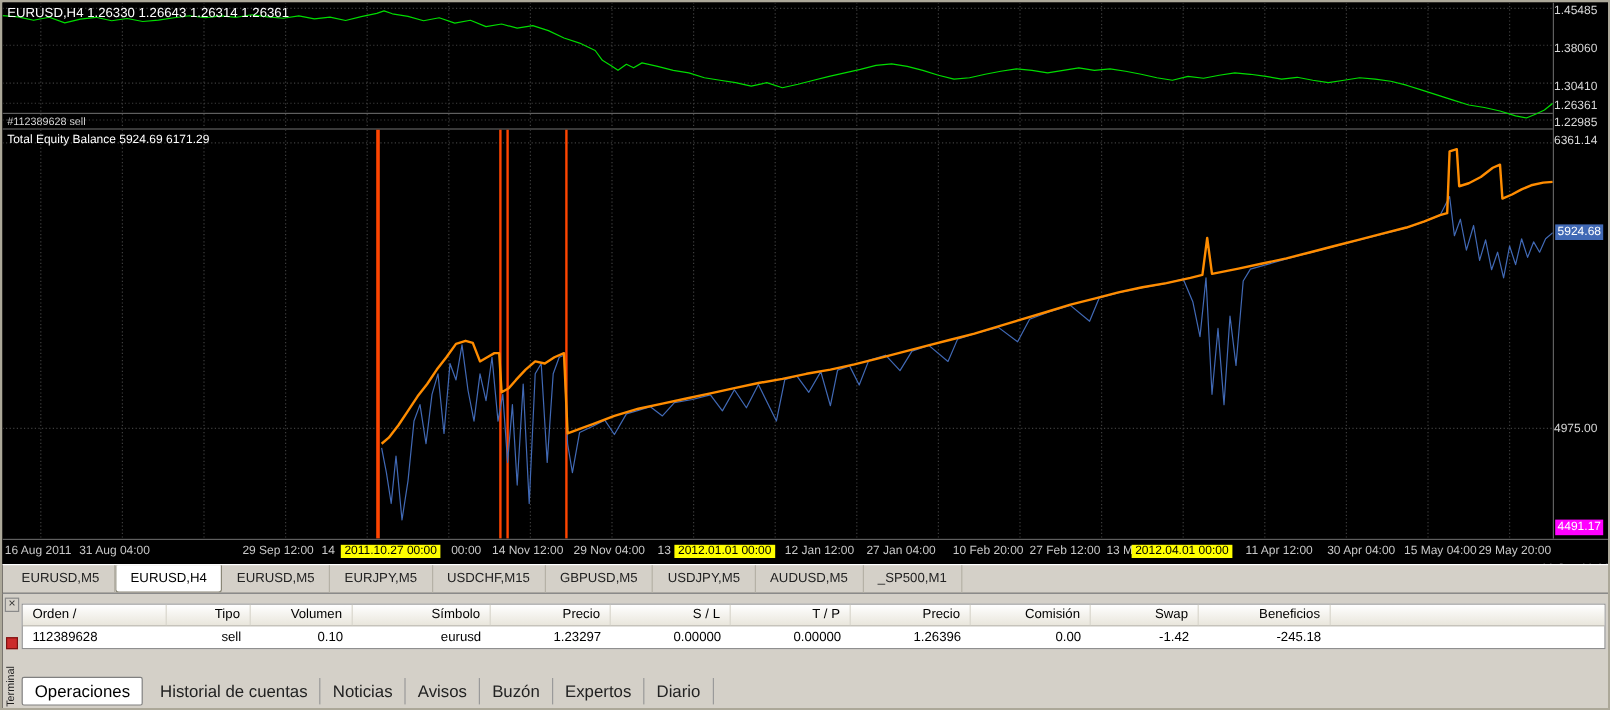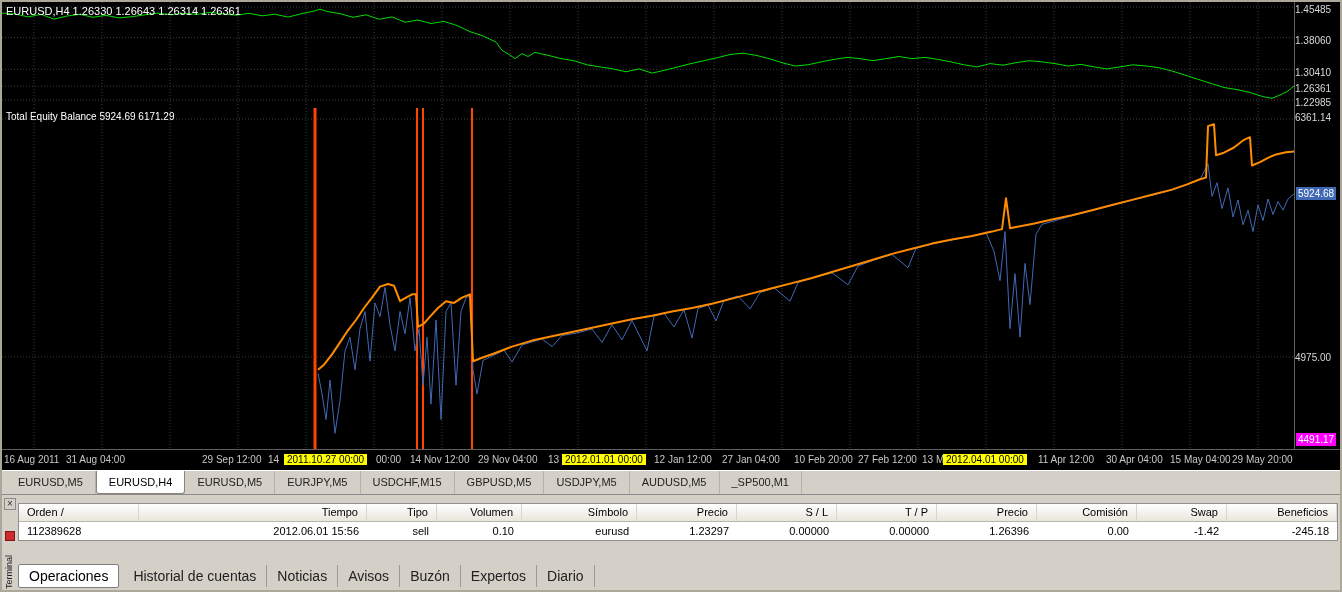--- a/index.html
+++ b/index.html
@@ -96,20 +96,21 @@
         <line x1="0" y1="11" x2="1292" y2="11" stroke="#3E3E3E" stroke-width="1" stroke-dasharray="1,2"></line>
         <line x1="0" y1="248.94549645181476" x2="1292" y2="248.94549645181476" stroke="#3E3E3E" stroke-width="1" stroke-dasharray="1,2"></line>
         <line x1="313" y1="0" x2="313" y2="341" stroke="#FF4500" stroke-width="3"></line>
         <line x1="415" y1="0" x2="415" y2="341" stroke="#FF4500" stroke-width="2"></line>
         <line x1="421" y1="0" x2="421" y2="341" stroke="#FF4500" stroke-width="2"></line>
         <line x1="470" y1="0" x2="470" y2="341" stroke="#FF4500" stroke-width="2"></line>
         <polyline points="316,265.3 320,285.9 324,311.6 328,272.1 333,325.3 338,292.7 343,242.9 348,229.2 353,261.8 358,220.6 363,203.5 368,253.2 373,194.9 378,208.6 383,179.4 388,217.2 393,242.9 398,203.5 403,225.8 408,189.7 413,242.9 417,220.6 421,277.3 425,229.2 429,296.2 434,212.0 439,311.6 444,203.5 449,194.9 454,277.3 459,203.5 464,189.7 468,188.0 471,261.8 475,285.9 481,252.4 492,247.2 502,242.1 510,254.1 520,236.9 530,234.0 540,230.9 550,238.6 560,227.5 575,224.9 590,221.0 600,234.4 610,216.8 620,231.8 630,212.4 645,242.9 652,208.3 662,205.2 672,218.9 682,201.7 690,230.1 696,200.4 706,196.9 714,212.9 722,192.3 736,188.0 748,200.9 758,184.6 772,179.8 788,193.2 796,174.6 812,169.5 830,164.8 846,176.8 856,158.0 872,152.0 890,146.5 906,159.7 914,140.3 932,135.5 950,131.7 968,128.6 984,124.5 992,143.4 998,172.6 1003,123.6 1008,220.6 1013,165.7 1018,229.2 1023,155.4 1028,196.6 1034,126.2 1040,116.3 1055,112.1 1070,107.7 1090,102.5 1110,97.4 1130,92.2 1150,87.1 1170,81.9 1185,76.8 1198,71.6 1206,55.8 1210,88.4 1215,74.7 1220,100.5 1226,79.9 1231,109.0 1236,91.9 1241,116.8 1246,102.2 1251,123.6 1256,97.0 1261,112.5 1266,91.0 1271,106.5 1276,93.6 1281,102.2 1286,91.0 1292,85.9" fill="none" stroke="#4169B5" stroke-width="1" stroke-linejoin="round"></polyline>
         <polyline points="316,261.8 322,256.7 330,246.4 338,234.4 346,222.3 354,212.0 362,200.0 370,189.7 378,178.6 386,176.0 392,177.7 398,193.2 404,189.7 410,186.3 414,186.3 416,218.9 422,215.5 428,208.6 436,200.0 444,193.2 452,194.9 460,189.7 468,186.3 471,253.2 480,249.8 492,245.5 510,238.6 530,232.6 550,228.3 570,224.1 590,219.8 610,215.5 630,211.2 650,207.7 670,203.5 690,200.0 710,195.7 730,190.6 750,185.4 770,180.3 790,175.1 810,170.0 830,164.0 850,158.0 870,152.0 890,145.9 910,140.8 930,135.6 950,131.4 970,127.9 990,123.6 1000,121.1 1004,90.2 1008,120.2 1030,115.9 1050,111.6 1070,107.3 1090,102.2 1110,97.0 1130,91.9 1150,86.7 1170,81.6 1185,76.4 1198,71.3 1204,69.6 1206,18.1 1212,16.3 1214,47.2 1222,44.7 1232,39.5 1242,31.8 1248,29.2 1250,57.5 1258,54.1 1266,49.8 1274,46.4 1284,44.2 1292,43.6" fill="none" stroke="#FF8C00" stroke-width="2" stroke-linejoin="round"></polyline>
       </svg>
     <div class="ohlc-title">EURUSD,H4 1.26330 1.26643 1.26314 1.26361</div>
+    <div class="order-strip">#112389628 sell</div>
     <div class="ind-title">Total Equity Balance 5924.69 6171.29</div>
     <div class="scale-col">
       <div class="slabel" style="top:2px">1.45485</div>
       <div class="slabel" style="top:33px">1.38060</div>
       <div class="slabel" style="top:65px">1.30410</div>
       <div class="slabel" style="top:81px">1.26361</div>
       <div class="slabel" style="top:95px">1.22985</div>
       <div class="slabel" style="top:110px">6361.14</div>
       <div class="badge" id="badge-current" style="top: 185px; background: rgb(65, 105, 181);">5924.68</div>
       <div class="slabel" style="top:350px">4975.00</div>
@@ -155,35 +156,33 @@
 
   <div class="terminal">
     <div class="term-side">
       <div class="term-close">×</div>
       <div class="term-icon"></div>
       <div class="term-title">Terminal</div>
     </div>
     <div class="term-table">
       <div class="trow head" id="term-head">
           <div class="hcell left" style="width: 120px;">Orden  /</div>
-          <div class="hcell" style="width: 228px;">Tiempo</div>
           <div class="hcell" style="width: 70px;">Tipo</div>
           <div class="hcell" style="width: 85px;">Volumen</div>
           <div class="hcell" style="width: 115px;">Símbolo</div>
           <div class="hcell" style="width: 100px;">Precio</div>
           <div class="hcell" style="width: 100px;">S / L</div>
           <div class="hcell" style="width: 100px;">T / P</div>
           <div class="hcell" style="width: 100px;">Precio</div>
           <div class="hcell" style="width: 100px;">Comisión</div>
           <div class="hcell" style="width: 90px;">Swap</div>
           <div class="hcell" style="width: 110px;">Beneficios</div>
         </div>
       <div class="trow" id="term-row">
           <div class="rcell left" style="width: 120px;">112389628</div>
-          <div class="rcell" style="width: 228px;">2012.06.01 15:56</div>
           <div class="rcell" style="width: 70px;">sell</div>
           <div class="rcell" style="width: 85px;">0.10</div>
           <div class="rcell" style="width: 115px;">eurusd</div>
           <div class="rcell" style="width: 100px;">1.23297</div>
           <div class="rcell" style="width: 100px;">0.00000</div>
           <div class="rcell" style="width: 100px;">0.00000</div>
           <div class="rcell" style="width: 100px;">1.26396</div>
           <div class="rcell" style="width: 100px;">0.00</div>
           <div class="rcell" style="width: 90px;">-1.42</div>
           <div class="rcell" style="width: 110px;">-245.18</div>

